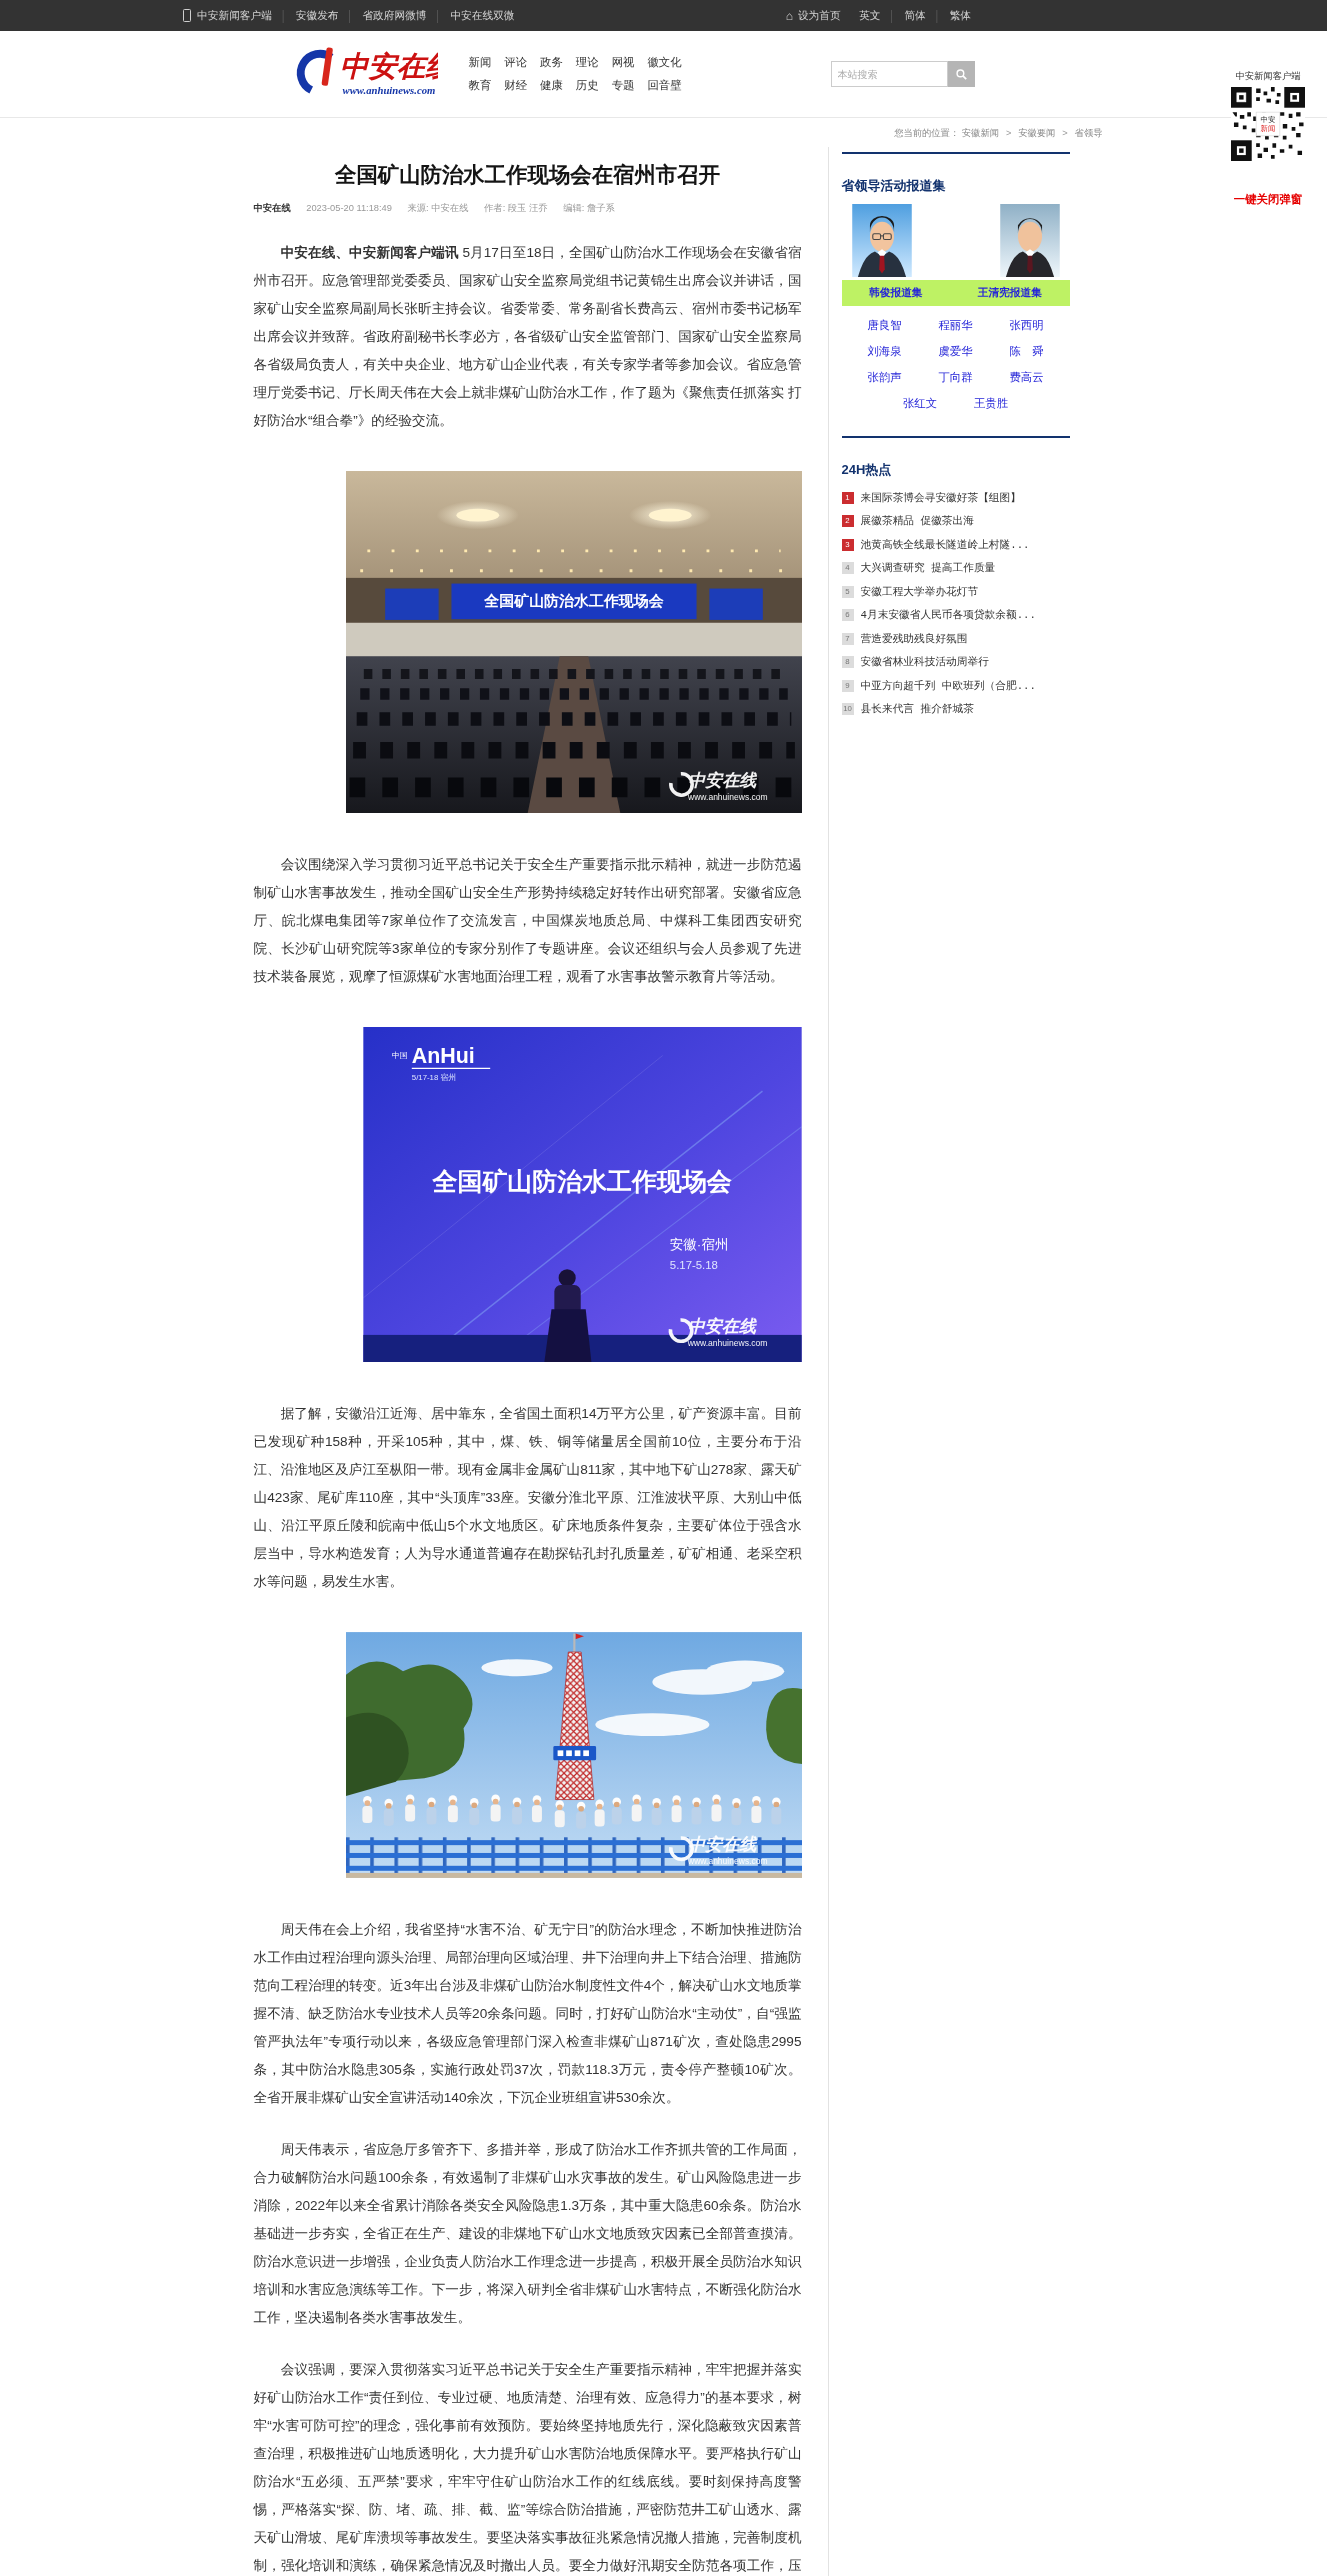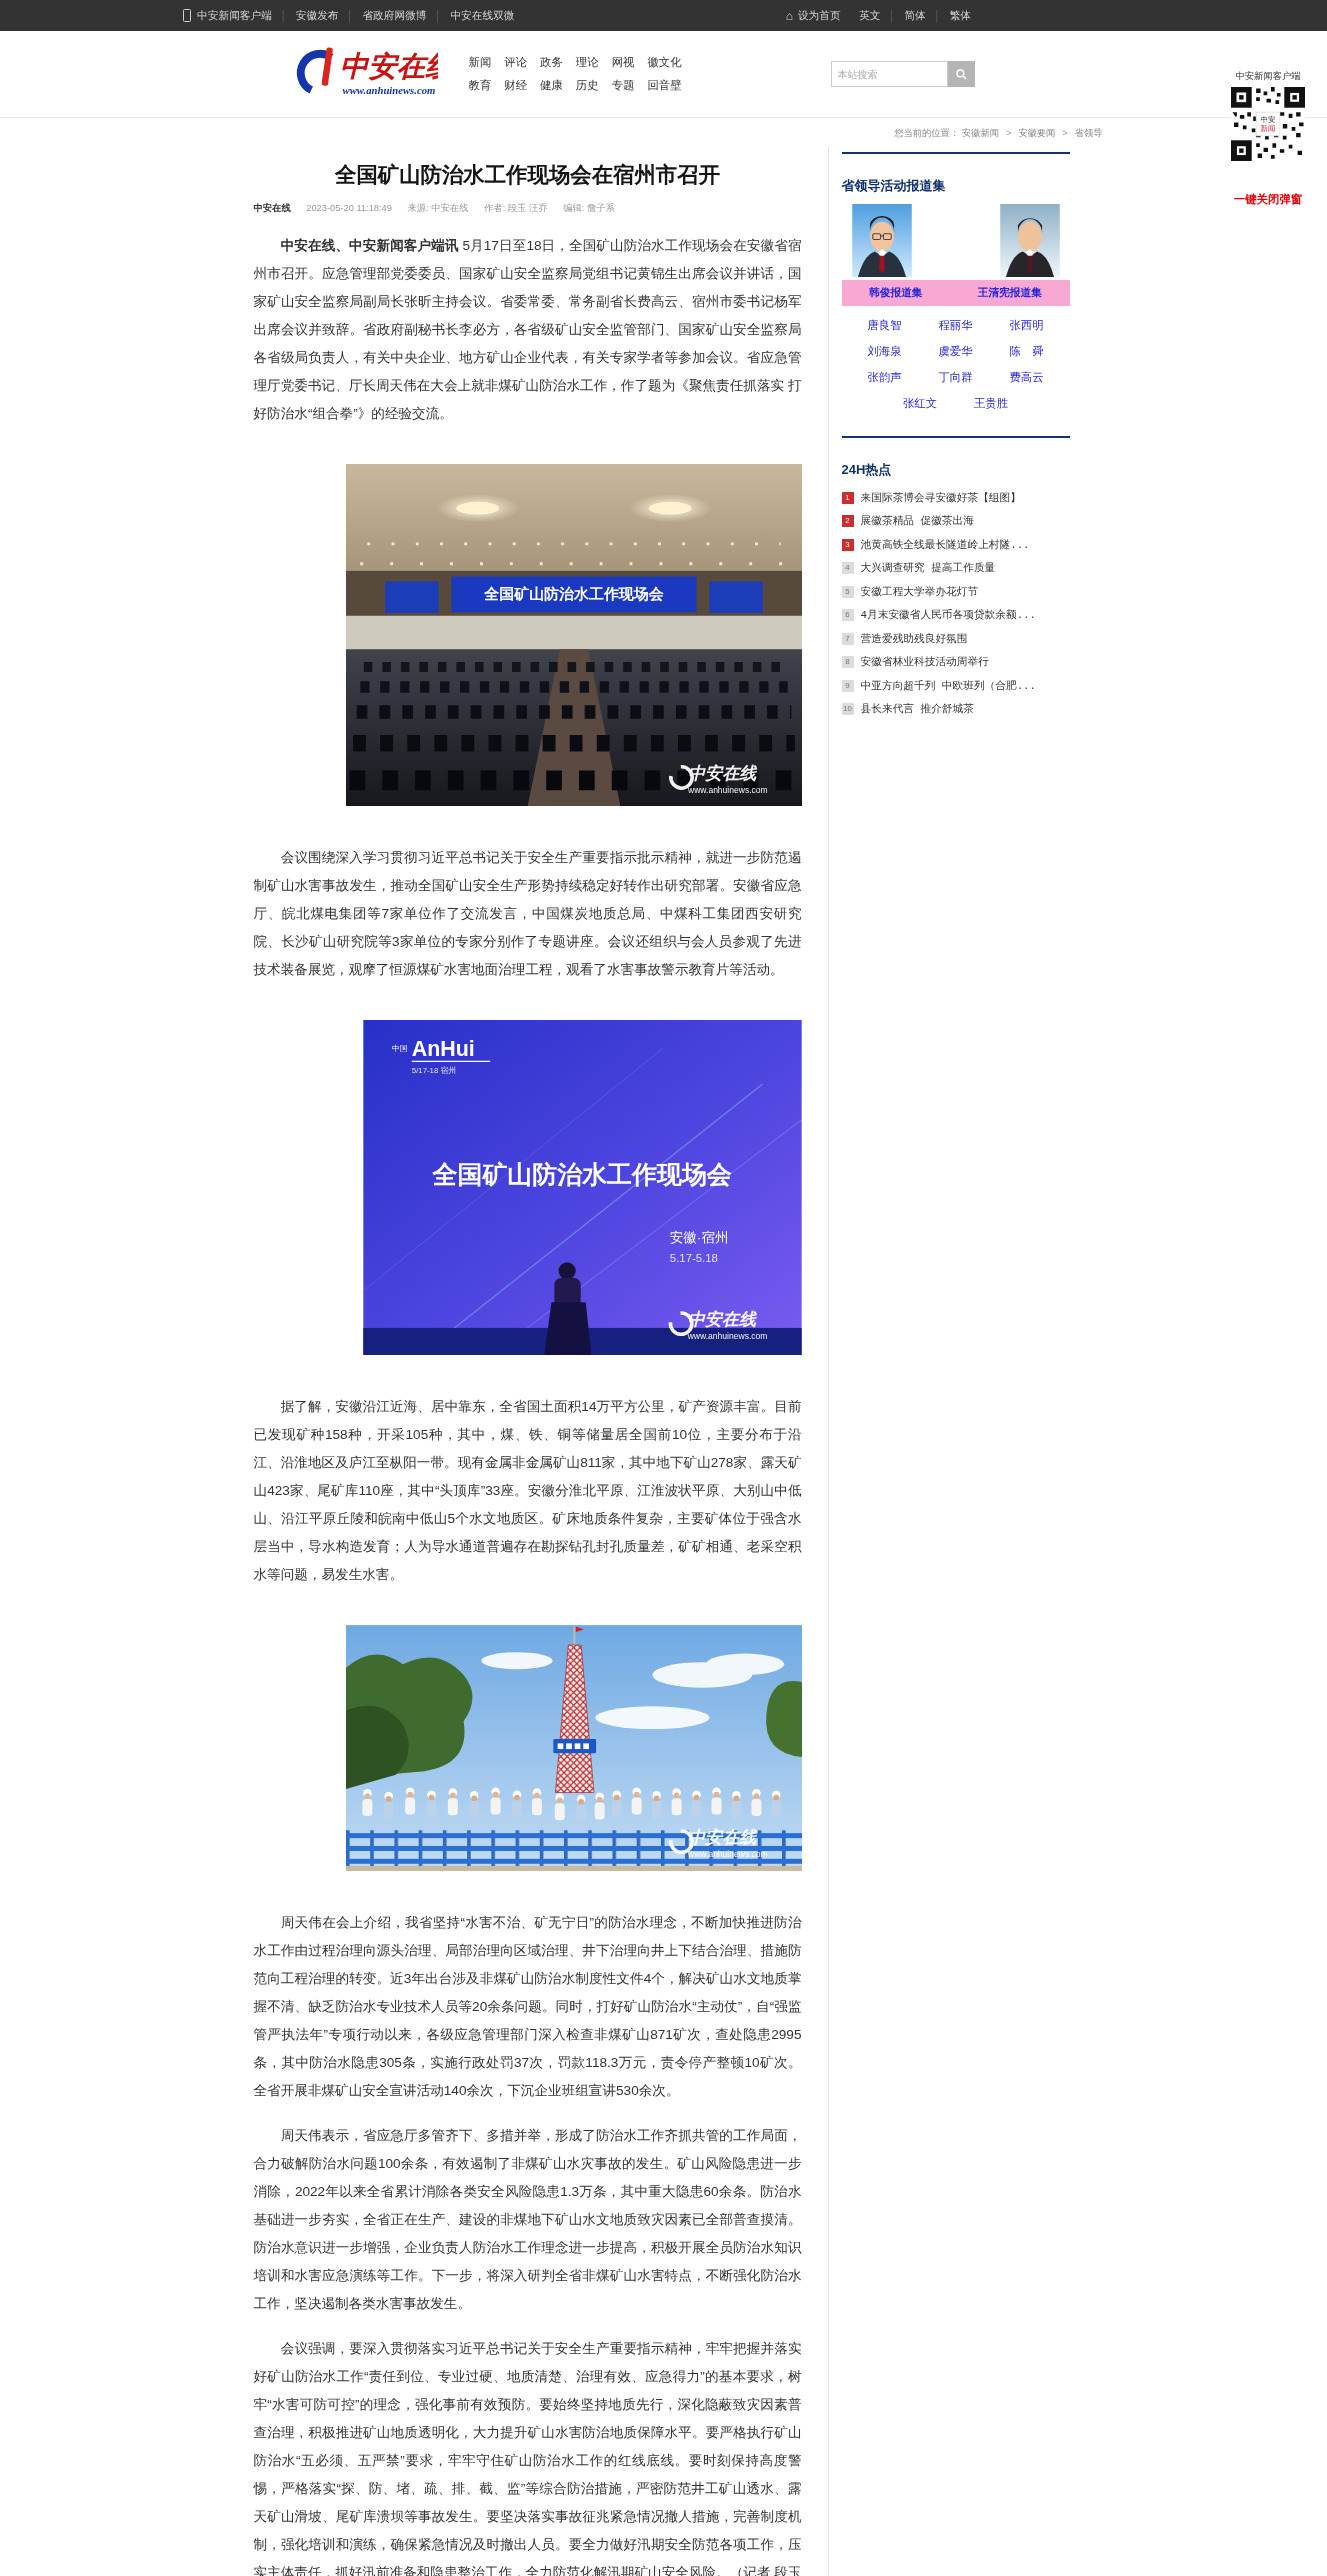--- a/index.html
+++ b/index.html
@@ -40,32 +40,32 @@
   .crumb a{color:#888;}
   .crumb .csep{margin:0 4.3px;color:#999;}
 
   
   .main{width:877px;margin:0 auto;display:flex;align-items:flex-start;}
   .article{flex:1;padding:0 26px 40px 28px;border-right:0.7px solid #e2e2e2;box-sizing:border-box;}
   .article h1{font-size:21.4px;font-weight:bold;color:#141414;text-align:center;margin:13px 0 0;line-height:31px;}
   .meta{margin-top:11.4px;font-size:9.3px;color:#999;}
   .meta .site{color:#333;font-weight:bold;margin-right:13px;}
   .meta span{margin-right:13px;}
-  .para{font-size:13.6px;line-height:28px;color:#333;margin:17px 0;text-indent:2em;text-align:justify;}
+  .para{font-size:13.6px;line-height:28px;color:#333;margin:24px 0;text-indent:2em;text-align:justify;}
   .para b{font-weight:bold;}
   figure{margin:36px auto;text-align:right;}
   .end-rule{border-top:0.7px solid #8f8f8f;margin-top:47px;}
 
   
   .sidebar{width:274px;flex:none;padding:5.7px 33px 28.5px 13px;box-sizing:border-box;}
   .side-sec{border-top:2.1px solid #12326e;padding-top:23px;}
   .side-sec h3{margin:0;font-size:13px;color:#12326e;font-weight:bold;}
   .profiles{display:flex;justify-content:space-between;padding:0 10px;margin-top:8.6px;}
   .profile{width:60px;height:73px;display:block;}
-  .profile-band{background:#f9a8d4;display:flex;justify-content:space-around;align-items:center;height:26px;margin-top:2.9px;}
+  .profile-band{background:#bef264;display:flex;justify-content:space-around;align-items:center;height:26px;margin-top:2.9px;}
   .profile-band a{color:#2626d8;font-weight:bold;font-size:10.7px;}
   .names{display:flex;flex-wrap:wrap;justify-content:center;padding:5.7px 0 1.4px;}
   .names a{width:71px;text-align:center;line-height:26px;font-size:11.4px;color:#2626d8;}
   .hot{margin-top:19px;}
   .hot ul{list-style:none;margin:7.1px 0 0;padding:0;}
   .hot li{display:flex;align-items:center;height:23.5px;font-size:10.7px;color:#333;white-space:nowrap;overflow:hidden;}
   .hot li a{color:#333;overflow:hidden;text-overflow:ellipsis;font-family:Liberation Mono, monospace;}
   .badge{flex:none;width:12px;height:12px;line-height:12px;text-align:center;font-size:7.8px;margin-right:7.1px;background:#dcdcdc;color:#777;}
   .badge.red{background:#cb2d30;color:#fff;}
 </style>

